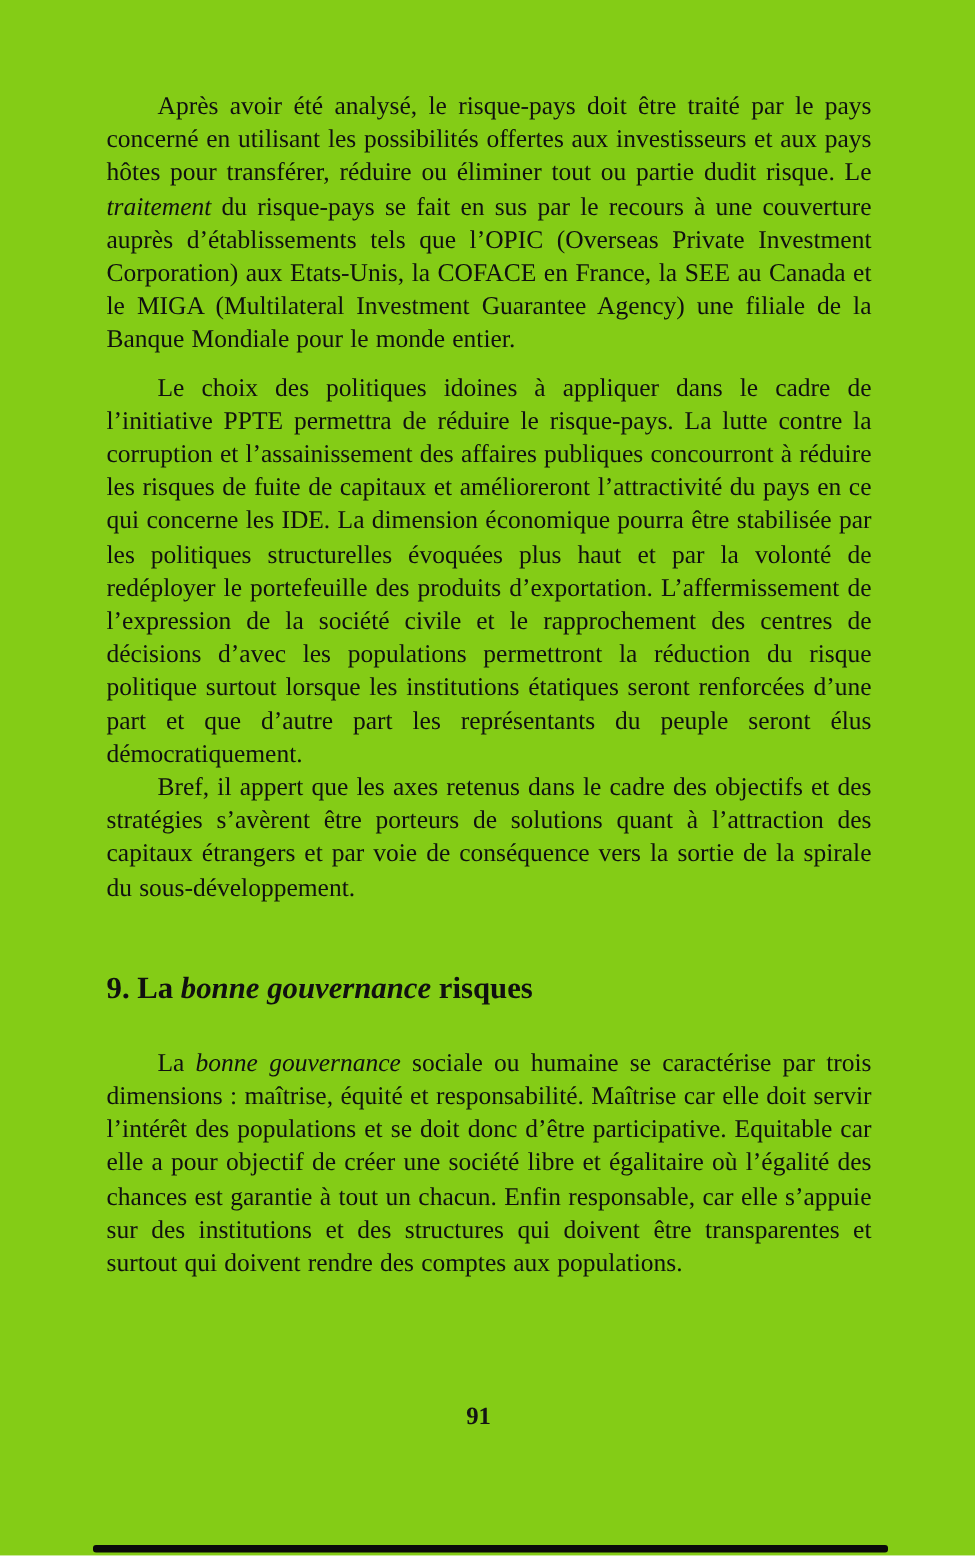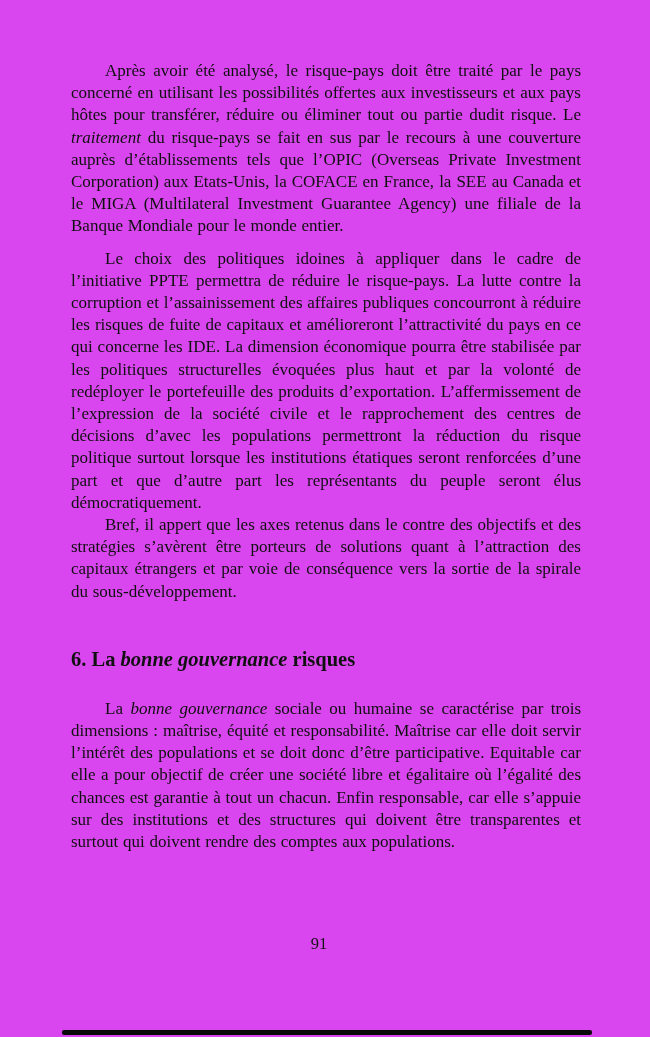--- a/index.html
+++ b/index.html
@@ -13,21 +13,21 @@
     font-family: "Liberation Serif", "DejaVu Serif", serif;
     color: #101010;
     -webkit-font-smoothing: antialiased;
   }
   .page {
     position: relative;
     box-sizing: border-box;
     width: 650px;
     height: 1037px;
     padding: 60px 69px 0 71px;
-    background: #d946ef;
+    background: #84cc16;
     overflow: hidden;
   }
   .para {
     margin: 0;
     font-size: 17px;
     line-height: 22.2px;
     text-align: justify;
     text-indent: 34px;
     word-spacing: 0.5px;
   }
@@ -50,43 +50,44 @@
     font-weight: bold;
   }
   .page-number {
     position: absolute;
     top: 934px;
     left: 0;
     right: 12px;
     text-align: center;
     font-size: 16.5px;
     color: #141414;
+    font-weight: bold;
   }
   .scan-edge {
     position: absolute;
     left: 62px;
     right: 58px;
     bottom: 2px;
     height: 5px;
     background: #0a0a0a;
     border-radius: 2px;
   }
 </style>
 </head>
 <body>
 
 <main class="page">
 
   <p class="para"><span>Après avoir été analysé, le risque-pays doit être traité par le pays concerné en utilisant les possibilités offertes aux investisseurs et aux pays hôtes pour transférer, réduire ou éliminer tout ou partie dudit risque. Le </span><span class="run-italic">traitement</span><span> du risque-pays se fait en sus par le recours à une couverture auprès d’établissements tels que l’OPIC (Overseas Private Investment Corporation) aux Etats-Unis, la COFACE en France, la SEE au Canada et le MIGA (Multilateral Investment Guarantee Agency) une filiale de la Banque Mondiale pour le monde entier.</span></p>
 
   <p class="para gap-above"><span>Le choix des politiques idoines à appliquer dans le cadre de l’initiative PPTE permettra de réduire le risque-pays. La lutte contre la corruption et l’assainissement des affaires publiques concourront à réduire les risques de fuite de capitaux et amélioreront l’attractivité du pays en ce qui concerne les IDE. La dimension économique pourra être stabilisée par les politiques structurelles évoquées plus haut et par la volonté de redéployer le portefeuille des produits d’exportation. L’affermissement de l’expression de la société civile et le rapprochement des centres de décisions d’avec les populations permettront la réduction du risque politique surtout lorsque les institutions étatiques seront renforcées d’une part et que d’autre part les représentants du peuple seront élus démocratiquement.</span></p>
 
-  <p class="para"><span>Bref, il appert que les axes retenus dans le contre des objectifs et des stratégies s’avèrent être porteurs de solutions quant à l’attraction des capitaux étrangers et par voie de conséquence vers la sortie de la spirale du sous-développement.</span></p>
+  <p class="para"><span>Bref, il appert que les axes retenus dans le cadre des objectifs et des stratégies s’avèrent être porteurs de solutions quant à l’attraction des capitaux étrangers et par voie de conséquence vers la sortie de la spirale du sous-développement.</span></p>
 
-  <h2 class="heading"><span>6. La </span><span class="run-bold-italic">bonne gouvernance</span><span> risques</span></h2>
+  <h2 class="heading"><span>9. La </span><span class="run-bold-italic">bonne gouvernance</span><span> risques</span></h2>
 
   <p class="para"><span>La </span><span class="run-italic">bonne gouvernance</span><span> sociale ou humaine se caractérise par trois dimensions : maîtrise, équité et responsabilité. Maîtrise car elle doit servir l’intérêt des populations et se doit donc d’être participative. Equitable car elle a pour objectif de créer une société libre et égalitaire où l’égalité des chances est garantie à tout un chacun. Enfin responsable, car elle s’appuie sur des institutions et des structures qui doivent être transparentes et surtout qui doivent rendre des comptes aux populations.</span></p>
 
   <div class="page-number">91</div>
 
   <div class="scan-edge"></div>
 
 </main>
 
 </body></html>

